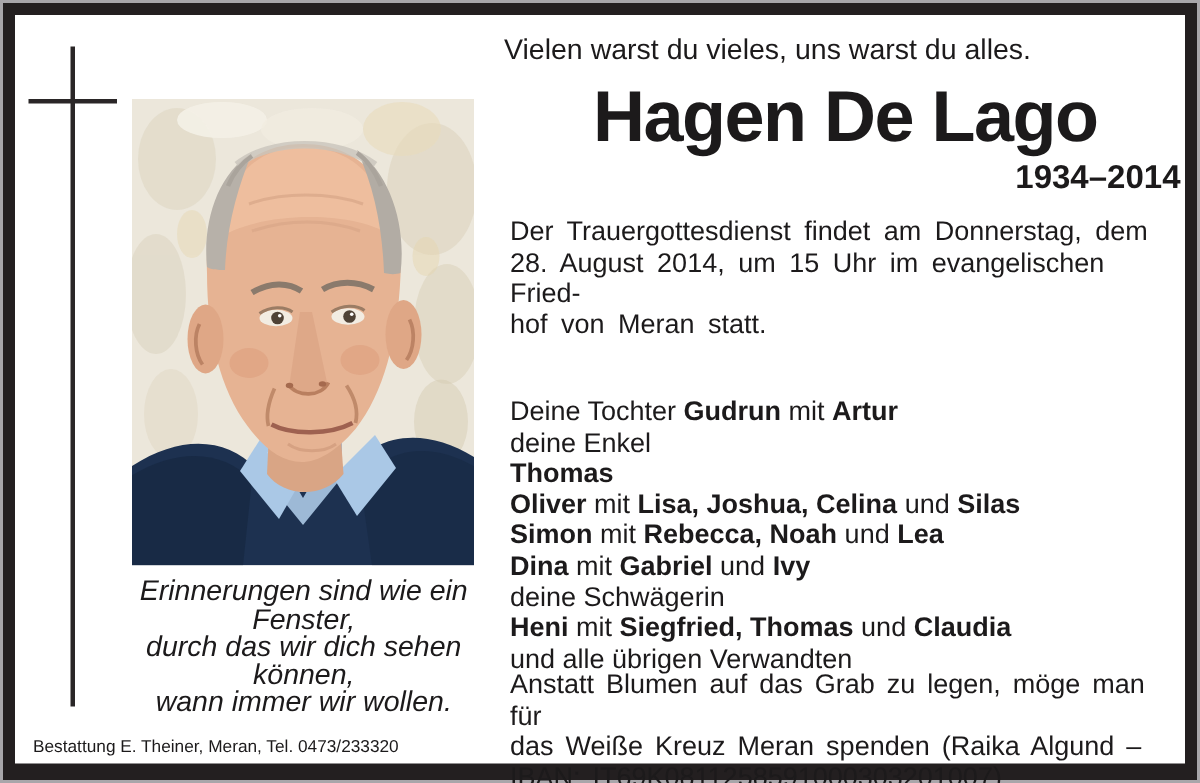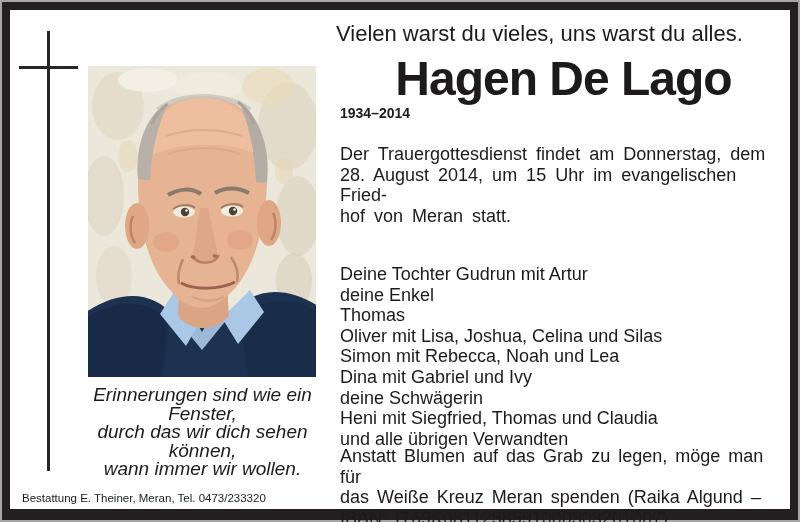--- a/index.html
+++ b/index.html
@@ -19,30 +19,30 @@
   }
   .abs{position:absolute;}
   
   .cross-v{position:absolute;left:47px;top:31px;width:3px;height:440px;background:#2a2627;}
   .cross-h{position:absolute;left:19px;top:66px;width:59px;height:3px;background:#2a2627;}
   
   .photo{position:absolute;left:88px;top:66px;width:228px;height:311px;overflow:hidden;}
   .photo svg{display:block;}
   
   .col{left:340px;width:447px;position:absolute;}
-  .epigraph{left:336px;top:23px;font-size:22px;line-height:22px;text-align:right;}
+  .epigraph{left:336px;top:23px;font-size:19px;line-height:22px;text-align:right;}
   .title{top:55px;text-align:center;font-size:48px;font-weight:bold;letter-spacing:-1px;line-height:48px;white-space:nowrap;}
-  .years{top:105px;text-align:left;font-size:14px;font-weight:bold;}
+  .years{top:105px;text-align:right;font-size:22px;font-weight:bold;}
   .body-text{font-size:18px;line-height:20.6px;}
   .service{top:144px;word-spacing:4px;}
   .places{top:211px;}
   .places .spread{letter-spacing:3px;word-spacing:2px;white-space:nowrap;}
   .mourners{top:264px;}
   .donation{top:446px;word-spacing:3px;}
-  .b{font-weight:normal;}
+  .b{font-weight:bold;}
   
   .verse{
     position:absolute;left:88px;top:386px;width:229px;
     text-align:center;font-style:italic;font-size:19px;line-height:18.5px;
   }
   
   .footer{position:absolute;left:22px;top:492px;font-size:11.5px;}
 </style>
 </head>
 <body>

